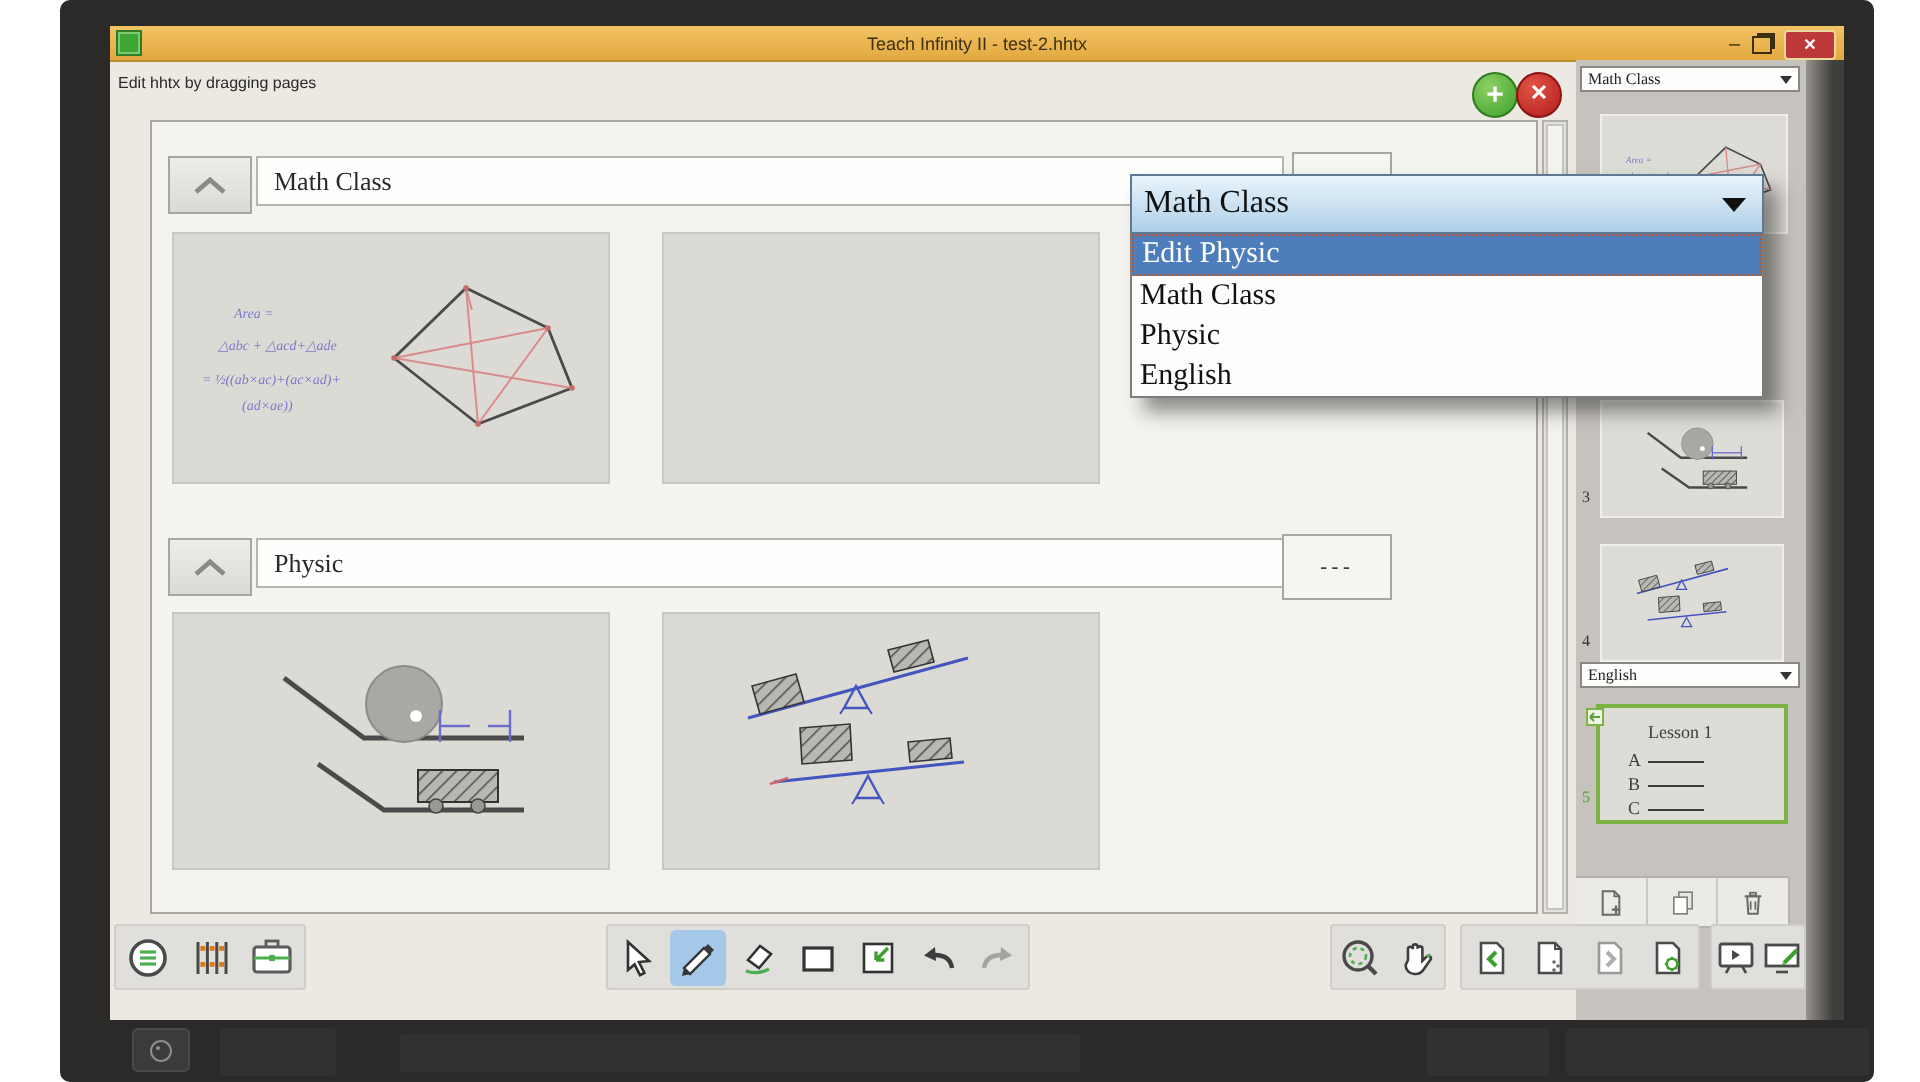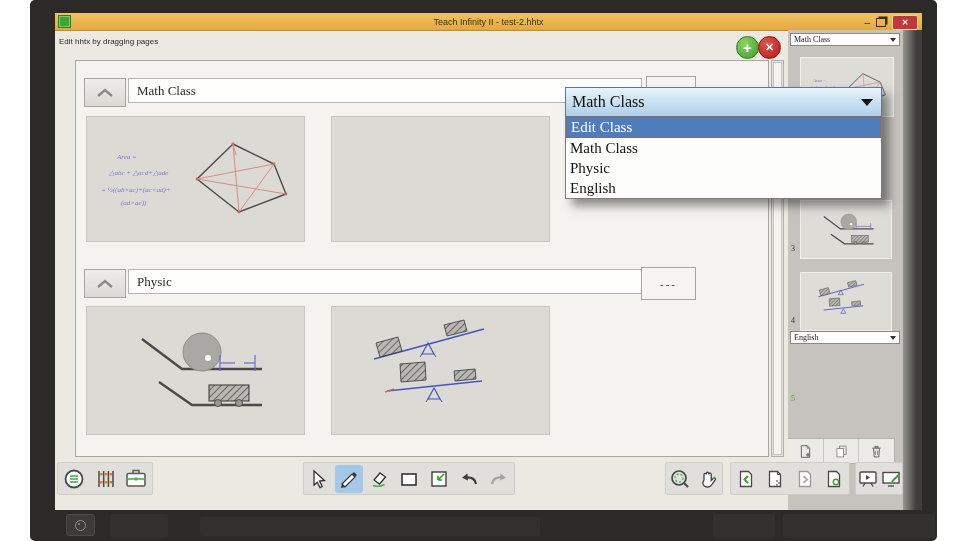--- a/index.html
+++ b/index.html
@@ -245,20 +245,39 @@
           <polygon points="102,86 96,97 108,97" fill="none" stroke="#4455c0" stroke-width="1.6"></polygon>
         </svg>
       </div>
       <div class="page-num" style="left:3px;top:286px;">4</div>
 
       <div class="side-combo" style="top:301px;">
         <span>English</span>
         <span class="sc-arrow"></span>
       </div>
 
+      <div class="side-thumb" style="left:10px;top:322px;width:92px;height:56px;border:2px solid #7cb342;background:#dedcd7;">
+        <svg width="92" height="56" viewBox="0 0 92 56">
+          <g font-family="Liberation Serif,serif" font-size="9" fill="#3e3e3e">
+            <text x="24" y="15">Lesson 1</text>
+            <text x="14" y="29">A</text>
+            <text x="14" y="41">B</text>
+            <text x="14" y="53">C</text>
+          </g>
+          <g stroke="#3e3e3e" stroke-width="1">
+            <line x1="24" y1="27" x2="52" y2="27"></line>
+              <line x1="24" y1="39" x2="52" y2="39"></line>
+              <line x1="24" y1="51" x2="52" y2="51"></line>
+          </g>
+        </svg>
+        <svg width="9" height="9" viewBox="0 0 9 9" style="position:absolute;left:-7px;top:0;">
+          <rect x="0.5" y="0.5" width="8" height="8" fill="#eef5e8" stroke="#7cb342"></rect>
+            <path d="M2 4.5 L4 2.5 M2 4.5 L4 6.5 M2 4.5 H7" stroke="#5a9e3a" stroke-width="1" fill="none"></path>
+        </svg>
+      </div>
       <div class="page-num sel" style="left:3px;top:364px;">5</div>
 
       <div class="side-actions">
         <div class="act">
           <svg width="15" height="15" viewBox="0 0 18 18">
               <path d="M4 2 h7 l3 3 v11 h-10 z" fill="none" stroke="#6a6864" stroke-width="1.2"></path>
               <path d="M11 2 v3 h3" fill="none" stroke="#6a6864" stroke-width="1"></path>
               <path d="M12 10.5 v5 M9.5 13 h5" stroke="#6a6864" stroke-width="1.4"></path>
             </svg>
         </div>
@@ -280,21 +299,21 @@
     </div>
 
     <div class="right-shade"></div>
 
     <div class="dropdown">
       <div class="dd-head">
         <span>Math Class</span>
         <span class="dd-arrow"></span>
       </div>
       <div class="dd-list">
-        <div class="dd-opt sel">Edit Class</div>
+        <div class="dd-opt sel">Edit Physic</div>
         <div class="dd-opt">Math Class</div>
         <div class="dd-opt">Physic</div>
         <div class="dd-opt">English</div>
       </div>
     </div>
 
     <div class="tb-group" style="left:2px;width:96px;">
       <div class="tool">
         <svg width="22" height="22" viewBox="0 0 22 22">
             <circle cx="11" cy="11" r="8.5" fill="#fff" stroke="#4a4a4a" stroke-width="1.8"></circle>

